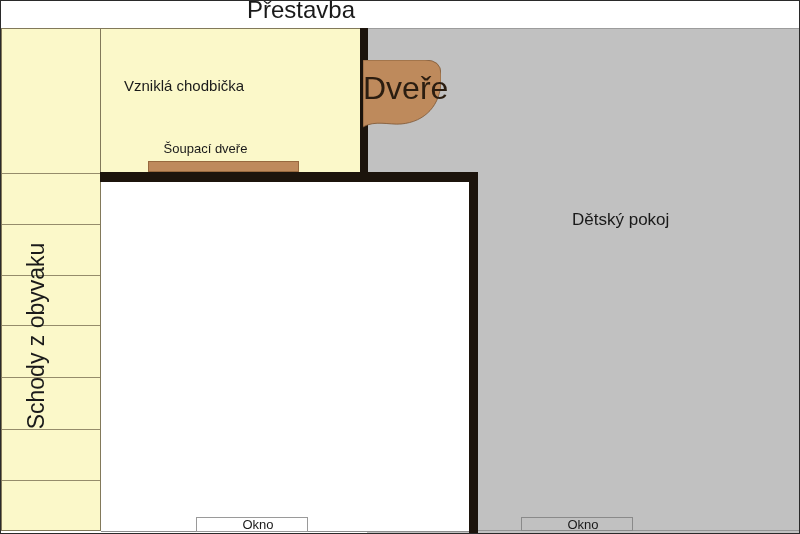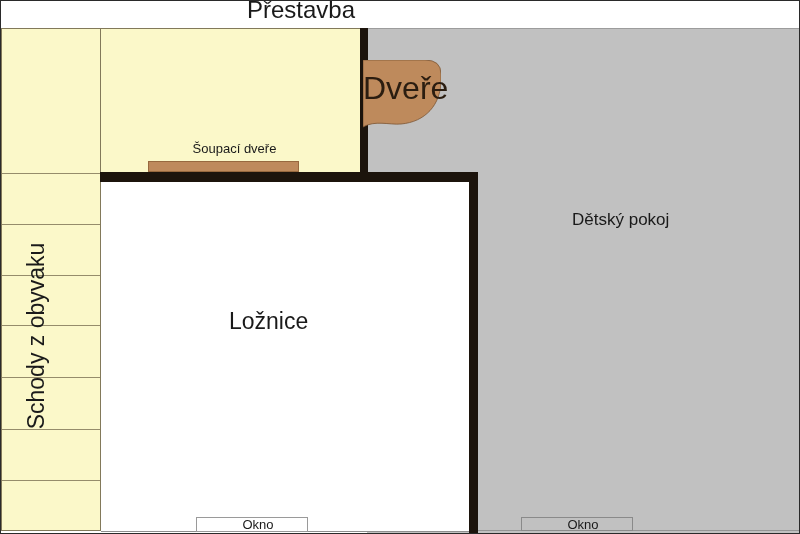--- a/index.html
+++ b/index.html
@@ -30,21 +30,21 @@
   #wall-door-side{left:359px;top:27px;width:8px;height:145px;}
   #wall-horizontal{left:99px;top:171px;width:378px;height:10px;}
   #wall-vertical{left:468px;top:171px;width:9px;height:361px;}
   .label{position:absolute;white-space:nowrap;line-height:1.1;}
   #page-title{left:246px;top:-4px;font-size:24px;line-height:26px;}
   #kids-room-label{left:571px;top:210px;font-size:17px;}
   #bedroom-label{left:228px;top:308px;font-size:23px;}
   #corridor-label{left:123px;top:77px;font-size:15px;}
   #stairs-label{left:36px;top:335px;font-size:23px;transform:translate(-50%,-50%) rotate(-90deg);}
   #sliding-door{left:147px;top:160px;width:151px;height:11px;background:var(--brown);box-sizing:border-box;border:1px solid #97693F;}
-  #sliding-door-label{left:158px;top:141px;width:151px;text-align:center;font-size:13px;}
+  #sliding-door-label{left:129px;top:141px;width:151px;text-align:center;font-size:13px;}
   #swing-door{left:362px;top:59px;width:78px;height:71px;}
   #swing-door-label{left:362px;top:70px;font-size:32px;color:#2B1D10;}
   .window{position:absolute;box-sizing:border-box;text-align:center;font-size:13px;padding-left:12px;}
   #window-bedroom{left:195px;top:516px;width:112px;height:15px;background:#ffffff;border:1px solid #9a9a9a;line-height:14px;}
   #window-kids{left:520px;top:516px;width:112px;height:14px;background:var(--gray);border:1px solid #8a8a8a;line-height:13px;}
 </style>
 </head>
 <body>
 
 <div id="stage">
@@ -70,21 +70,21 @@
   <div id="sliding-door" class="abs"></div>
   <div id="sliding-door-label" class="label">Šoupací dveře</div>
 
   <svg id="swing-door" class="abs" viewBox="0 0 78 71" width="78" height="71">
     <path d="M0 0 L62 0 Q78 0 78 14 L78 20 C78 45 62 62 38 64 C26 65 12 60 0 67 Z" fill="#BE8A5C" stroke="#7C5533" stroke-width="0.8"></path>
   </svg>
   <div id="swing-door-label" class="label">Dveře</div>
 
   <div id="page-title" class="label">Přestavba</div>
   <div id="kids-room-label" class="label">Dětský pokoj</div>
-  <div id="bedroom-label" class="label">Ložnice</div>
+  <div id="corridor-label" class="label">Vzniklá chodbička</div>
   <div id="stairs-label" class="label">Schody z obyvaku</div>
 
   <div id="window-bedroom" class="window">
     <span>Okno</span>
   </div>
   <div id="window-kids" class="window">
     <span>Okno</span>
   </div>
 
 </div>

